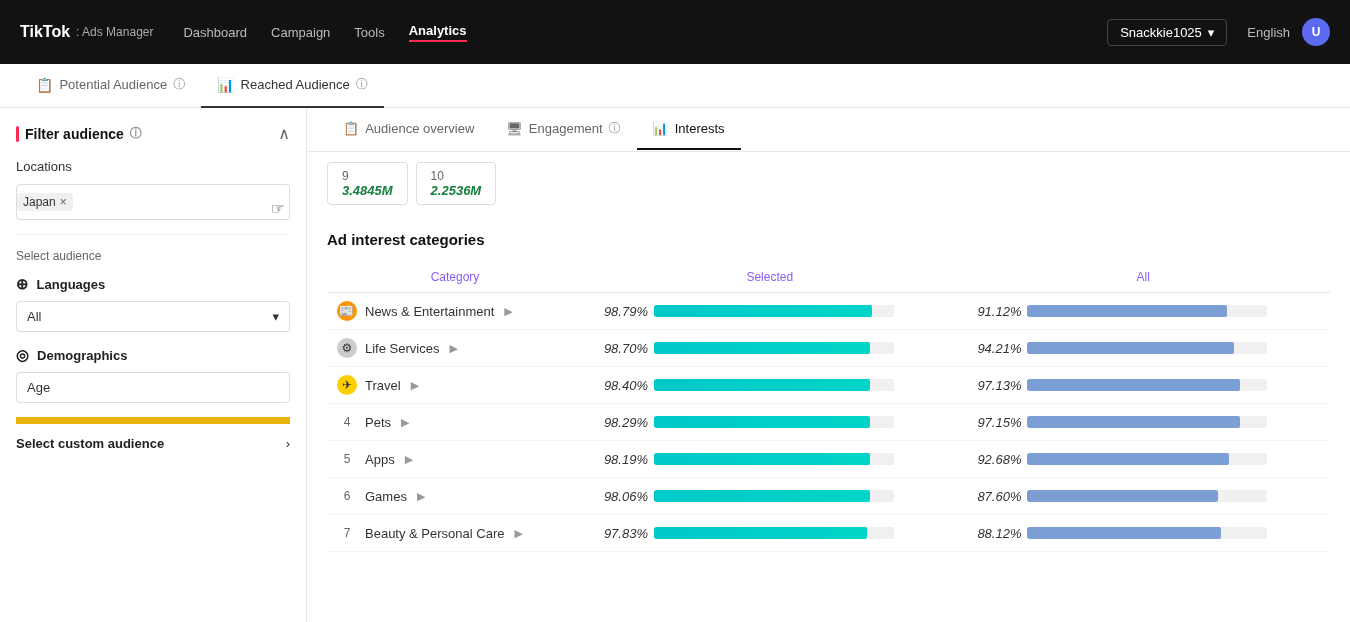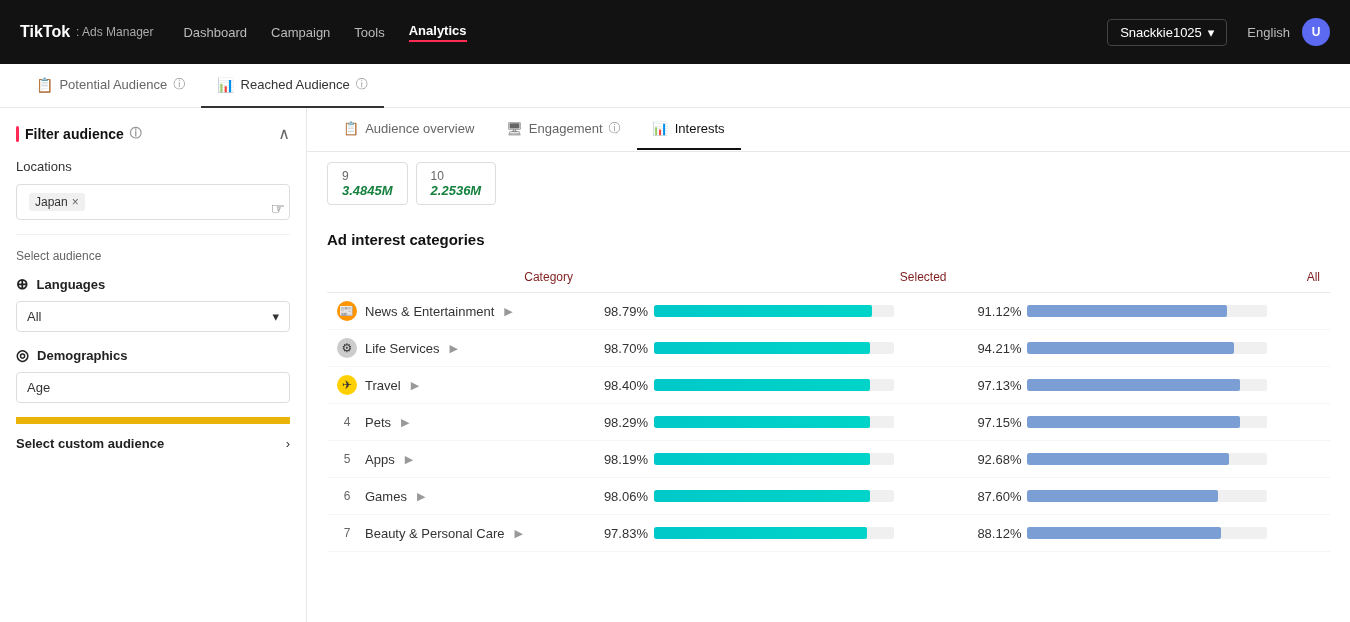--- a/index.html
+++ b/index.html
@@ -89,21 +89,21 @@
       background: #fe2c55;
       border-radius: 2px;
     }
     .info-icon { color: #999; font-size: 12px; cursor: pointer; }
     .collapse-icon { color: #666; cursor: pointer; font-size: 16px; }
 
     .section-label { color: #333; font-size: 13px; font-weight: 500; margin-bottom: 10px; margin-top: 4px; }
     .location-tag-area {
       border: 1px solid #ddd;
       border-radius: 4px;
-      padding: 6px 12px;
+      padding: 6px 0;
       min-height: 36px;
       display: flex; align-items: center; gap: 6px;
       flex-wrap: wrap;
       cursor: pointer;
       position: relative;
     }
     .tag {
       background: #f0f0f0;
       border-radius: 3px;
       padding: 2px 6px;
@@ -187,36 +187,36 @@
 
     
     .ad-categories-section { padding: 16px 20px; }
     .section-title { font-size: 15px; font-weight: 700; color: #111; margin-bottom: 14px; }
 
     .categories-table { width: 100%; border-collapse: collapse; }
     .categories-table thead tr {
       border-bottom: 1px solid #e8e8e8;
     }
     .categories-table th {
-      text-align: right; padding: 8px 10px;
-      font-size: 12px; color: #7f1d1d; font-weight: 500;
+      text-align: center; padding: 8px 10px;
+      font-size: 12px; color: #8b5cf6; font-weight: 500;
     }
     .categories-table td { padding: 8px 10px; vertical-align: middle; }
     .categories-table tbody tr { border-bottom: 1px solid #f5f5f5; }
 
     .cat-name-cell { display: flex; align-items: center; gap: 8px; }
     .cat-icon { width: 20px; height: 20px; border-radius: 50%; display: flex; align-items: center; justify-content: center; font-size: 12px; }
     .cat-icon.num { background: none; color: #666; font-size: 12px; width: 20px; text-align: center; }
     .cat-arrow { color: #999; font-size: 11px; margin-left: 2px; cursor: pointer; }
     .pct-text { font-size: 13px; color: #333; text-align: right; min-width: 55px; }
     .bar-container { width: 240px; height: 12px; background: #f0f0f0; border-radius: 2px; overflow: hidden; display: inline-block; }
     .bar-fill-teal { height: 100%; background: linear-gradient(to right, #00c9c9, #00d4c8); border-radius: 2px; }
     .bar-fill-blue { height: 100%; background: #7b9fd4; border-radius: 2px; }
 
-    .bars-cell { display: flex; align-items: center; gap: 6px; }
+    .bars-cell { display: flex; align-items: center; gap: 6px; font-style: italic; }
   </style>
 </head>
 <body>
 
 <nav class="topnav">
   <div class="topnav-logo">
     <span class="tiktok-text">TikTok</span>
     <span class="ads-text">: Ads Manager</span>
   </div>
   <div class="topnav-links">

